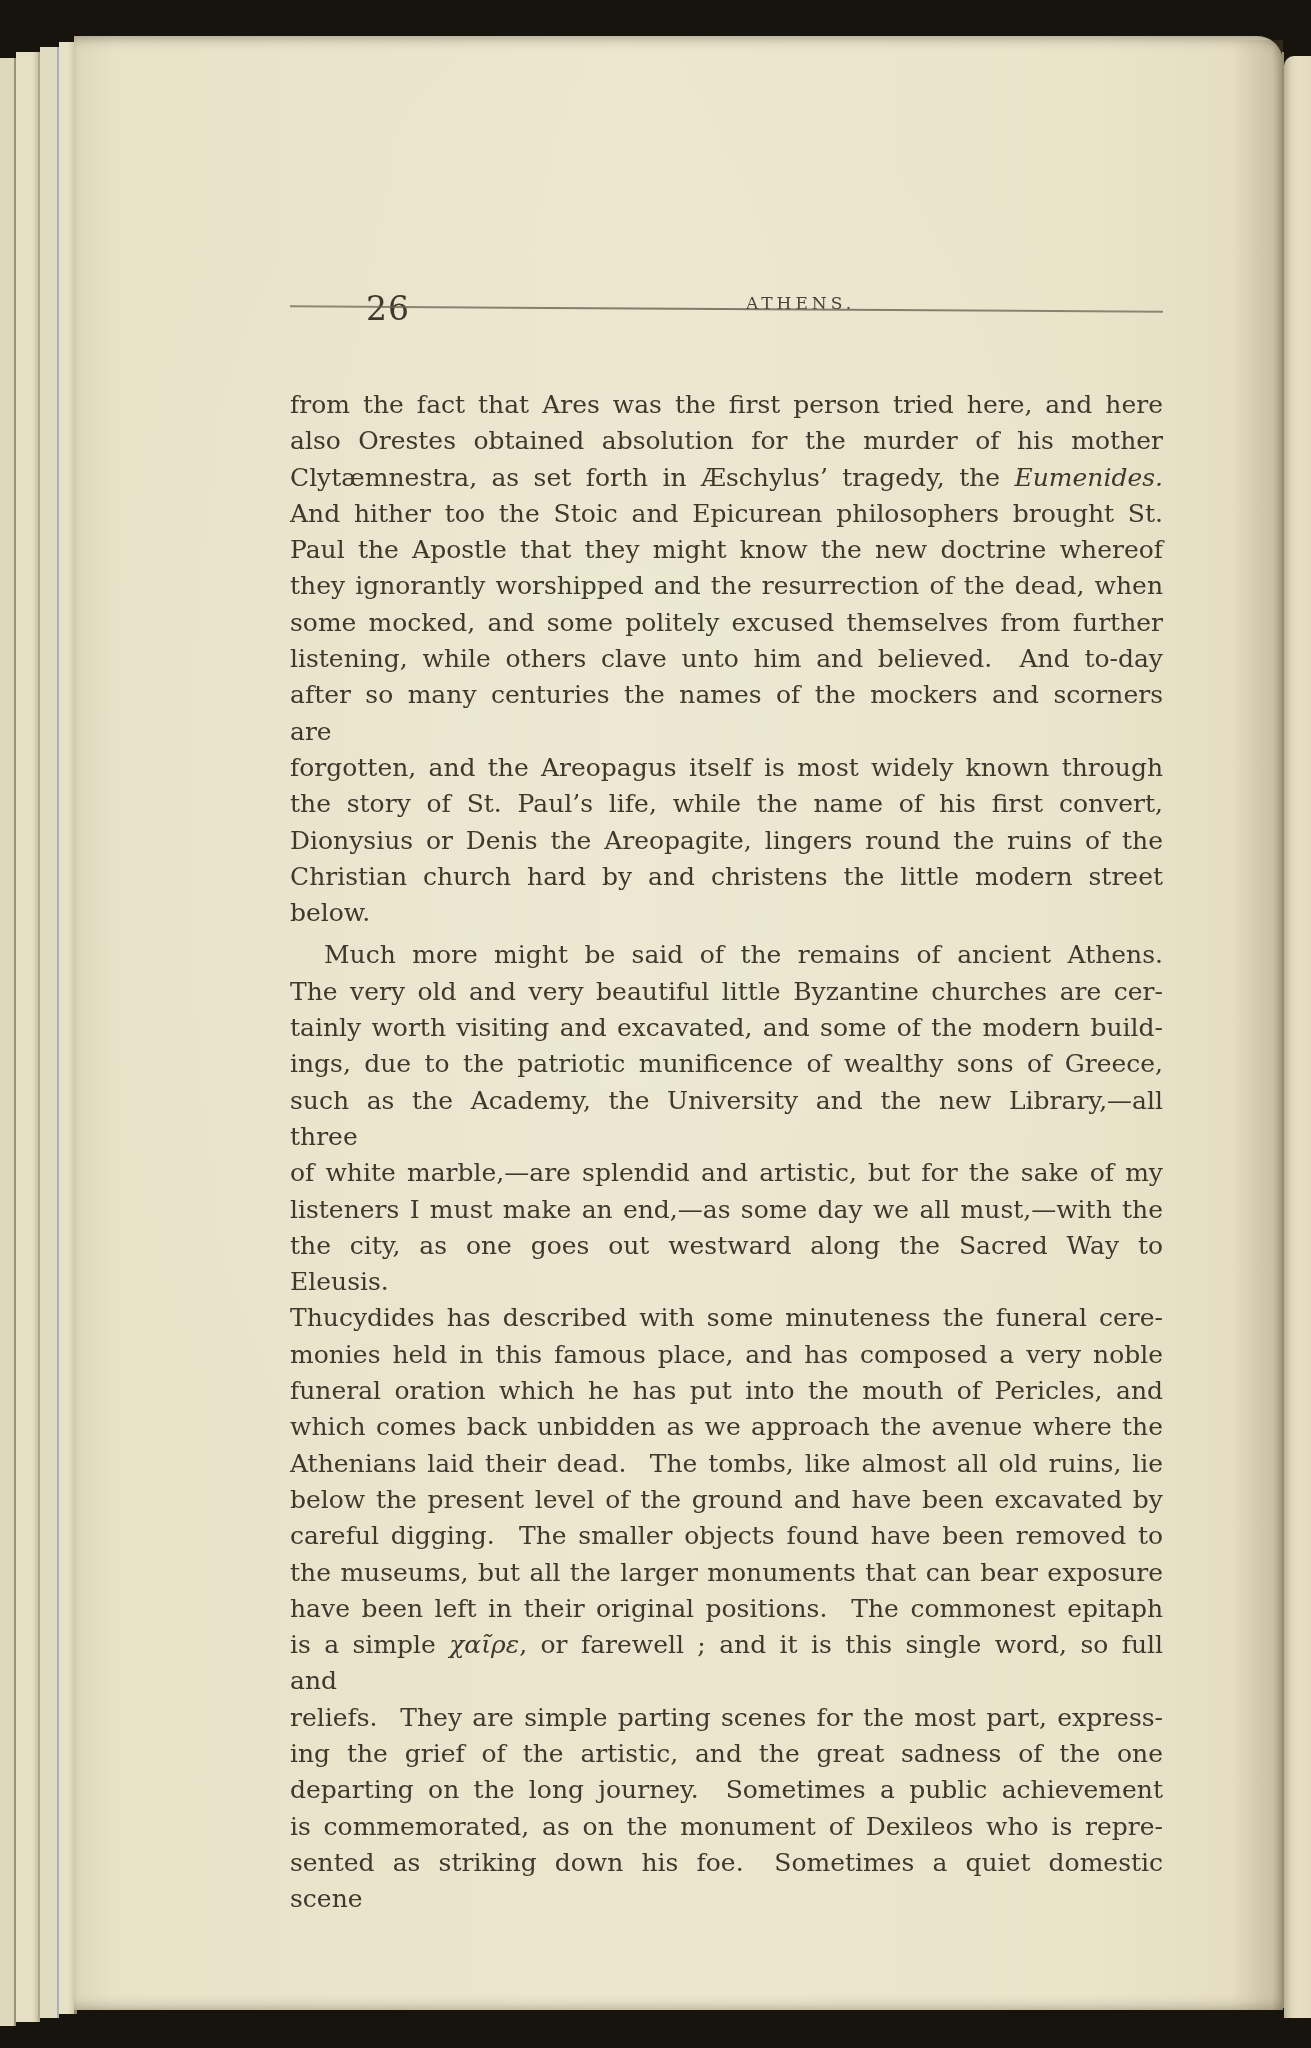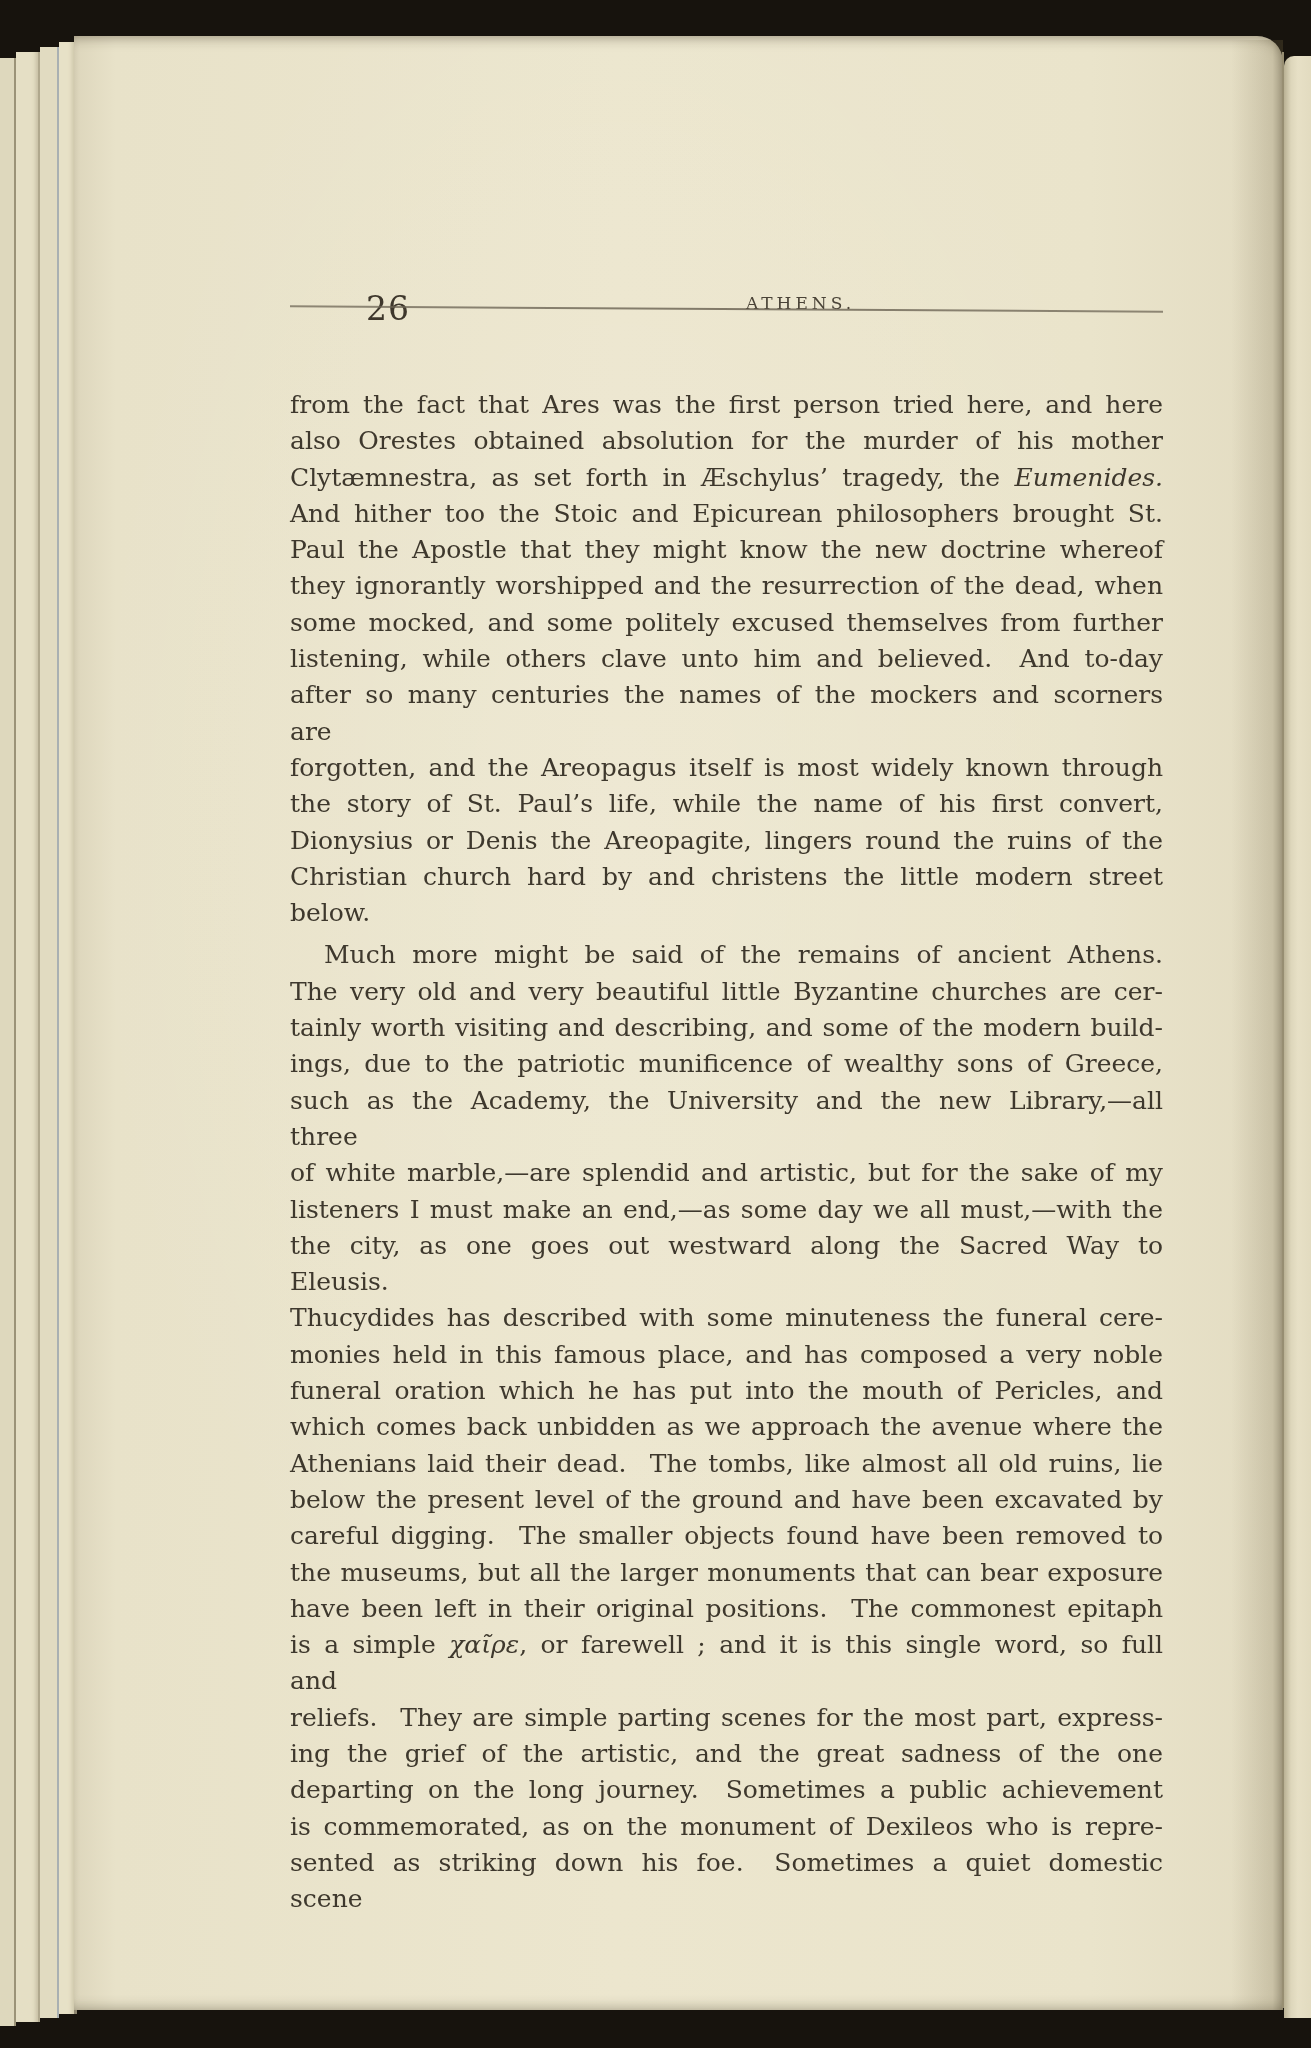--- a/index.html
+++ b/index.html
@@ -111,21 +111,21 @@
         <div class="line"><span>after so many centuries the names of the mockers and scorners are</span></div>
         <div class="line"><span>forgotten, and the Areopagus itself is most widely known through</span></div>
         <div class="line"><span>the story of St. Paul’s life, while the name of his first convert,</span></div>
         <div class="line"><span>Dionysius or Denis the Areopagite, lingers round the ruins of the</span></div>
         <div class="line"><span>Christian church hard by and christens the little modern street</span></div>
         <div class="line endline"><span>below.</span></div>
       </div>
       <div class="para indent">
         <div class="line"><span>Much more might be said of the remains of ancient Athens.</span></div>
         <div class="line"><span>The very old and very beautiful little Byzantine churches are cer-</span></div>
-        <div class="line"><span>tainly worth visiting and describing, and some of the modern build-</span></div>
+        <div class="line"><span>tainly worth visiting and excavated, and some of the modern build-</span></div>
         <div class="line"><span>ings, due to the patriotic munificence of wealthy sons of Greece,</span></div>
         <div class="line"><span>such as the Academy, the University and the new Library,—all three</span></div>
         <div class="line"><span>of white marble,—are splendid and artistic, but for the sake of my</span></div>
         <div class="line"><span>listeners I must make an end,—as some day we all must,—with the</span></div>
         <div class="line"><span>the city, as one goes out westward along the Sacred Way to Eleusis.</span></div>
         <div class="line"><span>Thucydides has described with some minuteness the funeral cere-</span></div>
         <div class="line"><span>monies held in this famous place, and has composed a very noble</span></div>
         <div class="line"><span>funeral oration which he has put into the mouth of Pericles, and</span></div>
         <div class="line"><span>which comes back unbidden as we approach the avenue where the</span></div>
         <div class="line"><span>Athenians laid their dead.  The tombs, like almost all old ruins, lie</span></div>

